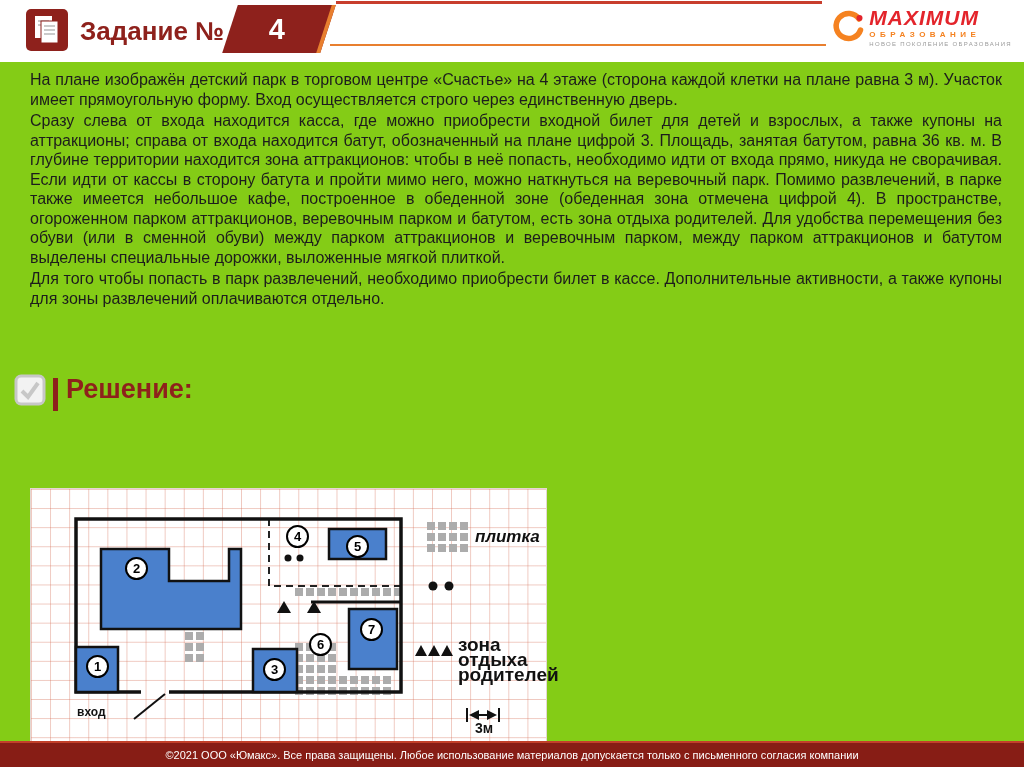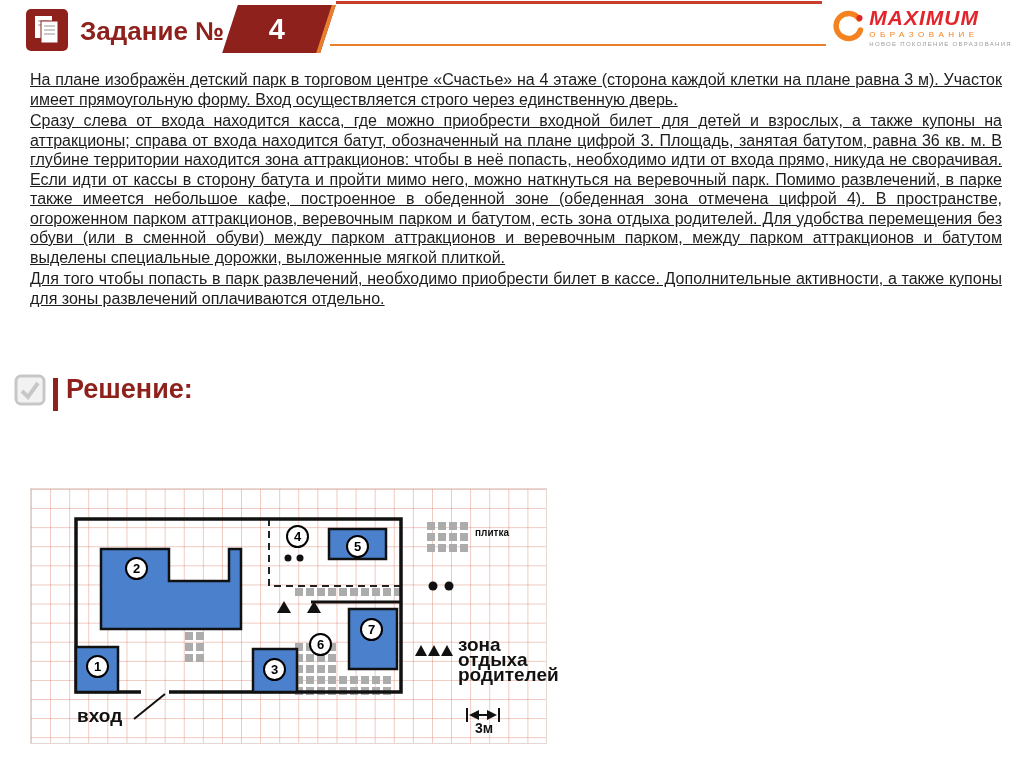--- a/index.html
+++ b/index.html
@@ -1,37 +1,37 @@
 <!DOCTYPE html>
 <html><head>
 <meta charset="utf-8">
 <style>
   html,body{margin:0;padding:0;background:#cfcfcf;}
-  .slide{position:relative;width:1024px;height:767px;background:#ffffff;overflow:hidden;
+  .slide{position:relative;width:1024px;height:767px;background:#84cc16;overflow:hidden;
          font-family:"Liberation Sans", sans-serif;}
 
   
   .banner{position:absolute;top:0;left:0;right:0;height:62px;background:#fff;}
   .top-line{position:absolute;left:336px;top:1px;width:486px;height:3px;background:#C83E2D;}
   .mid-line{position:absolute;left:330px;top:44px;width:682px;height:2px;background:#E87F2F;z-index:1;}
   .doc-icon{position:absolute;left:26px;top:9px;width:42px;height:42px;}
   .task-label{position:absolute;left:80px;top:16px;font-size:26px;font-weight:bold;color:#8E211C;}
   .task-badge{position:absolute;left:230px;top:5px;width:94px;height:48px;background:#8E211C;
               transform:skewX(-18deg);border-right:4px solid #E87F2F;
               display:flex;align-items:center;justify-content:center;}
   .task-badge span{transform:skewX(18deg);color:#fff;font-size:29px;font-weight:bold;}
   .logo{position:absolute;right:8px;top:5px;display:flex;gap:5px;align-items:center;
         z-index:2;background:#fff;padding:2px 4px;}
   .logo-title{color:#E3242B;font-size:21px;font-weight:bold;font-style:italic;letter-spacing:1px;line-height:22px;}
-  .logo-subtitle{color:#F58220;font-size:8px;font-weight:normal;letter-spacing:4.5px;margin-top:1px;}
+  .logo-subtitle{color:#F58220;font-size:8px;font-weight:bold;letter-spacing:4.5px;margin-top:1px;}
   .logo-tagline{color:#9a9a9a;font-size:6px;letter-spacing:1.3px;margin-top:2px;}
 
   
   .problem{position:absolute;left:30px;top:70px;width:972px;color:#1d1d1d;
-           font-size:16px;line-height:19.5px;text-align:justify;text-decoration:underline;}
+           font-size:16px;line-height:19.5px;text-align:justify;}
   .problem p{margin:0 0 2px 0;}
 
   
   .sol-icon{position:absolute;left:14px;top:374px;width:32px;height:32px;}
   .sol-bar{position:absolute;left:53px;top:378px;width:5px;height:33px;background:#8E211C;}
   .sol-title{position:absolute;left:66px;top:374px;font-size:27px;font-weight:bold;color:#8E211C;}
 
   .task-text{position:absolute;left:16px;top:414px;width:994px;font-size:19.5px;
              line-height:27px;color:#3a3a3a;}
 
@@ -41,22 +41,22 @@
            background-image:
              linear-gradient(to right, rgba(213,112,88,0.38) 1px, transparent 1px),
              linear-gradient(to bottom, rgba(213,112,88,0.38) 1px, transparent 1px);
            background-size:19.1px 19.1px;}
   .plan-svg{position:absolute;left:0;top:0;width:515px;height:254px;}
   .room{fill:#4A80CC;stroke:#111;stroke-width:2.5;}
   .marker{position:absolute;width:23px;height:23px;box-sizing:border-box;border:2px solid #000;
           border-radius:50%;background:#fff;display:flex;align-items:center;justify-content:center;
           font-weight:bold;font-size:13px;color:#000;z-index:3;}
   .plan-label{position:absolute;font-weight:bold;color:#111;z-index:3;}
-  .lbl-entrance{left:46px;top:216px;font-size:19px;}
-  .lbl-tiles{left:444px;top:38px;font-size:10px;}
+  .lbl-entrance{left:46px;top:216px;font-size:12px;}
+  .lbl-tiles{left:444px;top:38px;font-size:17px;font-style:italic;}
   .lbl-rest{left:427px;top:148px;font-size:19px;line-height:15px;}
   .lbl-scale{left:437px;top:231px;width:32px;text-align:center;font-size:14px;}
 
   
   .footer{position:absolute;left:0;right:0;bottom:0;height:24px;background:#871D15;
           border-top:2px solid #C2402A;color:#fff;font-size:11px;
           display:flex;align-items:center;justify-content:center;}
 </style>
 </head>
 <body>
@@ -182,14 +182,17 @@
     <div class="plan-label lbl-entrance">вход</div>
     <div class="plan-label lbl-tiles">плитка</div>
     <div class="plan-label lbl-rest">
       <div>зона</div>
       <div>отдыха</div>
       <div>родителей</div>
     </div>
     <div class="plan-label lbl-scale">3м</div>
   </div>
 
+  <div class="footer">
+    <span>©2021 ООО «Юмакс». Все права защищены. Любое использование материалов допускается только с  письменного согласия компании</span>
+  </div>
 
 </div>
 
 </body></html>

